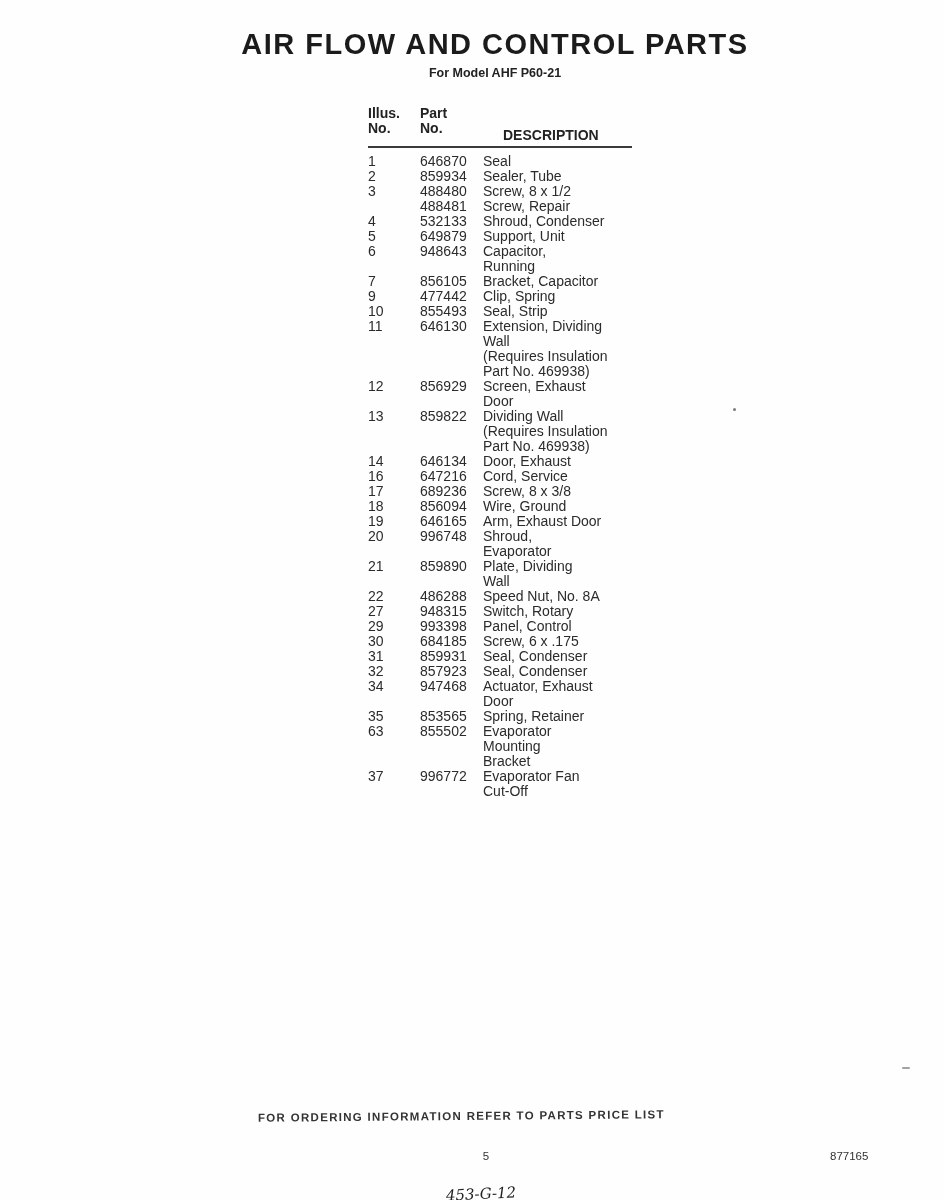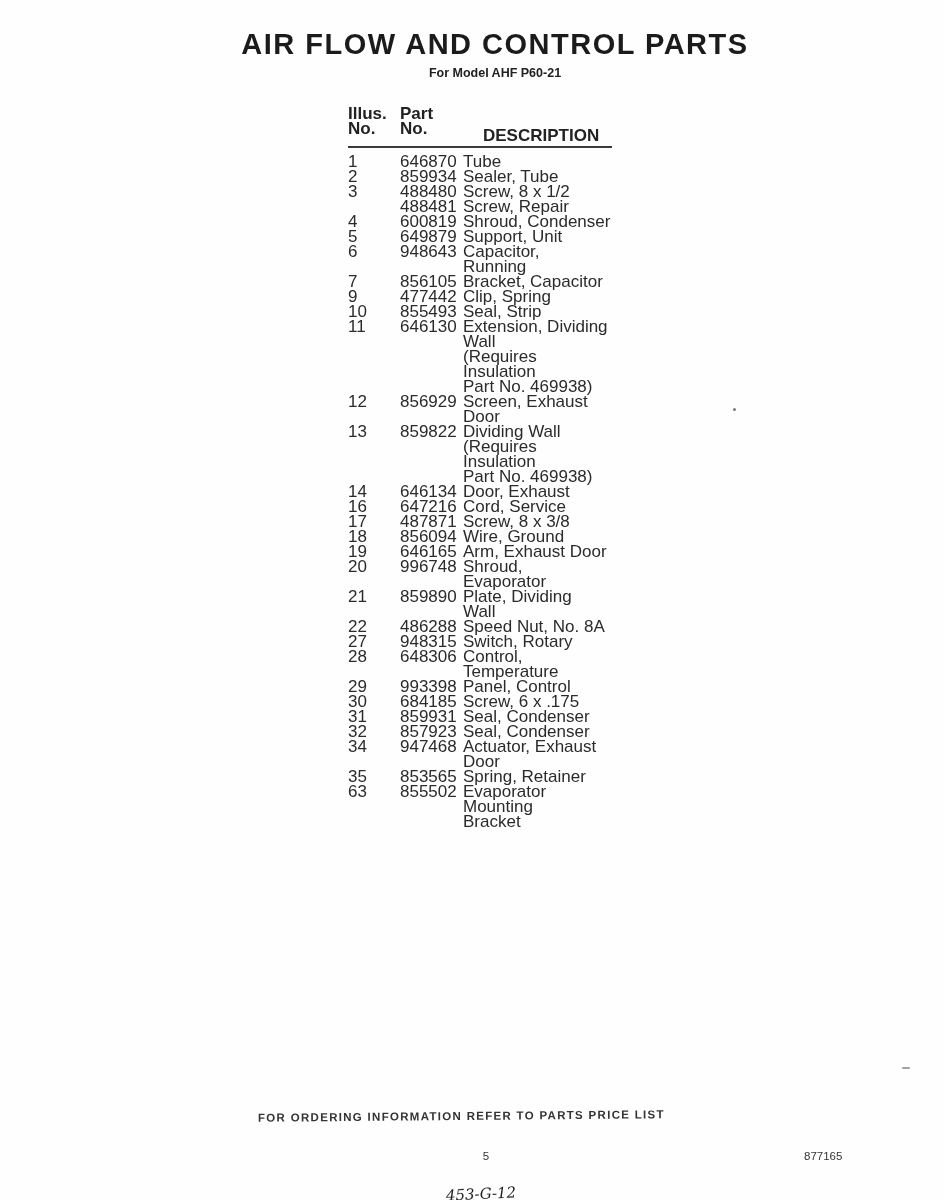--- a/index.html
+++ b/index.html
@@ -10,42 +10,42 @@
   }
   .page-title{
     position:absolute;top:28px;left:0;width:990px;text-align:center;
     font-size:29px;font-weight:700;letter-spacing:1.5px;color:#1b1b1b;
   }
   .page-subtitle{
     position:absolute;top:66px;left:0;width:990px;text-align:center;
     font-size:12.5px;font-weight:700;color:#222;
   }
   .parts-table{
-    position:absolute;left:348px;top:106px;width:264px;
-    font-size:17px;line-height:15px;color:#2b2b2b;
+    position:absolute;left:368px;top:106px;width:264px;
+    font-size:14px;line-height:15px;color:#2b2b2b;
   }
   .trow{display:grid;grid-template-columns:52px 63px 1fr;}
   .cell{white-space:pre-line;}
   .table-header{
     font-weight:700;border-bottom:2px solid #3a3a3a;padding-bottom:3px;color:#222;
   }
   .table-header .desc{padding-left:20px;align-self:end;margin-top:22px;}
   .tbody{padding-top:6px;}
   .tbody .trow{margin-bottom:0;}
   .footer-note{
     position:absolute;left:258px;top:1110px;
     font-size:11.5px;font-weight:700;letter-spacing:1.3px;color:#333;
     transform:rotate(-0.5deg);
   }
   .page-number{
     position:absolute;left:0;top:1150px;width:972px;text-align:center;
     font-size:11.5px;color:#333;
   }
   .doc-number{
-    position:absolute;left:804px;top:1150px;font-size:11.5px;color:#333;
+    position:absolute;left:830px;top:1150px;font-size:11.5px;color:#333;
   }
   .handwritten-note{
     position:absolute;left:443px;top:1185px;
     font-family:"DejaVu Serif",serif;font-style:italic;font-size:15px;color:#222;
     transform:rotate(-3deg);border-bottom:1px solid #444;padding:0 3px 1px 3px;
   }
   .scan-artifact{position:absolute;background:#7a7a7a;border-radius:50%;}
   .artifact-1{left:733px;top:408px;width:3px;height:3px;}
   .artifact-2{left:902px;top:1067px;width:8px;height:2px;border-radius:1px;opacity:.7;}
 </style>
@@ -60,40 +60,40 @@
     <div class="cell">Illus.
 No.</div>
     <div class="cell">Part
 No.</div>
     <div class="cell desc">DESCRIPTION</div>
   </div>
   <div class="tbody">
       <div class="trow">
         <div class="cell">1</div>
         <div class="cell">646870</div>
-        <div class="cell">Tube</div>
+        <div class="cell">Seal</div>
       </div>
       <div class="trow">
         <div class="cell">2</div>
         <div class="cell">859934</div>
         <div class="cell">Sealer, Tube</div>
       </div>
       <div class="trow">
         <div class="cell">3</div>
         <div class="cell">488480</div>
         <div class="cell">Screw, 8 x 1/2</div>
       </div>
       <div class="trow">
         <div class="cell"></div>
         <div class="cell">488481</div>
         <div class="cell">Screw, Repair</div>
       </div>
       <div class="trow">
         <div class="cell">4</div>
-        <div class="cell">600819</div>
+        <div class="cell">532133</div>
         <div class="cell">Shroud, Condenser</div>
       </div>
       <div class="trow">
         <div class="cell">5</div>
         <div class="cell">649879</div>
         <div class="cell">Support, Unit</div>
       </div>
       <div class="trow">
         <div class="cell">6</div>
         <div class="cell">948643</div>
@@ -141,21 +141,21 @@
         <div class="cell">646134</div>
         <div class="cell">Door, Exhaust</div>
       </div>
       <div class="trow">
         <div class="cell">16</div>
         <div class="cell">647216</div>
         <div class="cell">Cord, Service</div>
       </div>
       <div class="trow">
         <div class="cell">17</div>
-        <div class="cell">487871</div>
+        <div class="cell">689236</div>
         <div class="cell">Screw, 8 x 3/8</div>
       </div>
       <div class="trow">
         <div class="cell">18</div>
         <div class="cell">856094</div>
         <div class="cell">Wire, Ground</div>
       </div>
       <div class="trow">
         <div class="cell">19</div>
         <div class="cell">646165</div>
@@ -175,26 +175,20 @@
       </div>
       <div class="trow">
         <div class="cell">22</div>
         <div class="cell">486288</div>
         <div class="cell">Speed Nut, No. 8A</div>
       </div>
       <div class="trow">
         <div class="cell">27</div>
         <div class="cell">948315</div>
         <div class="cell">Switch, Rotary</div>
-      </div>
-      <div class="trow">
-        <div class="cell">28</div>
-        <div class="cell">648306</div>
-        <div class="cell">Control,
-Temperature</div>
       </div>
       <div class="trow">
         <div class="cell">29</div>
         <div class="cell">993398</div>
         <div class="cell">Panel, Control</div>
       </div>
       <div class="trow">
         <div class="cell">30</div>
         <div class="cell">684185</div>
         <div class="cell">Screw, 6 x .175</div>
@@ -220,20 +214,26 @@
         <div class="cell">853565</div>
         <div class="cell">Spring, Retainer</div>
       </div>
       <div class="trow">
         <div class="cell">63</div>
         <div class="cell">855502</div>
         <div class="cell">Evaporator
 Mounting
 Bracket</div>
       </div>
+      <div class="trow">
+        <div class="cell">37</div>
+        <div class="cell">996772</div>
+        <div class="cell">Evaporator Fan
+Cut-Off</div>
+      </div>
     </div>
 </div>
 
 <div class="footer-note">FOR ORDERING INFORMATION REFER TO PARTS PRICE LIST</div>
 <div class="page-number">5</div>
 <div class="doc-number">877165</div>
 <div class="handwritten-note">453-G-12</div>
 
 <div class="scan-artifact artifact-1"></div>
 <div class="scan-artifact artifact-2"></div>

